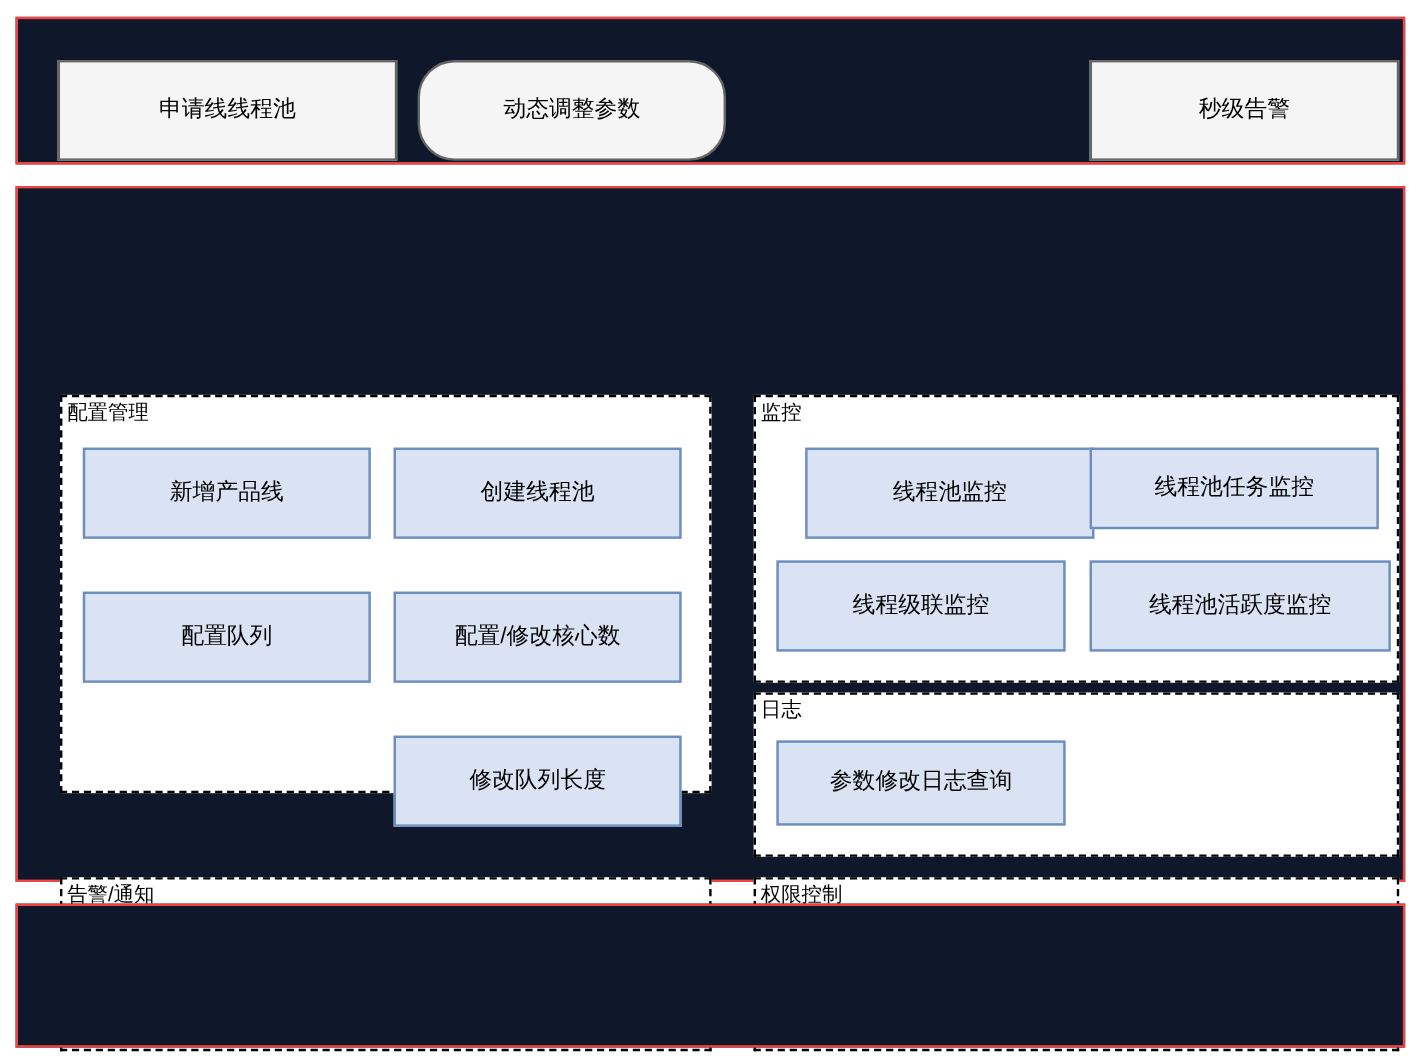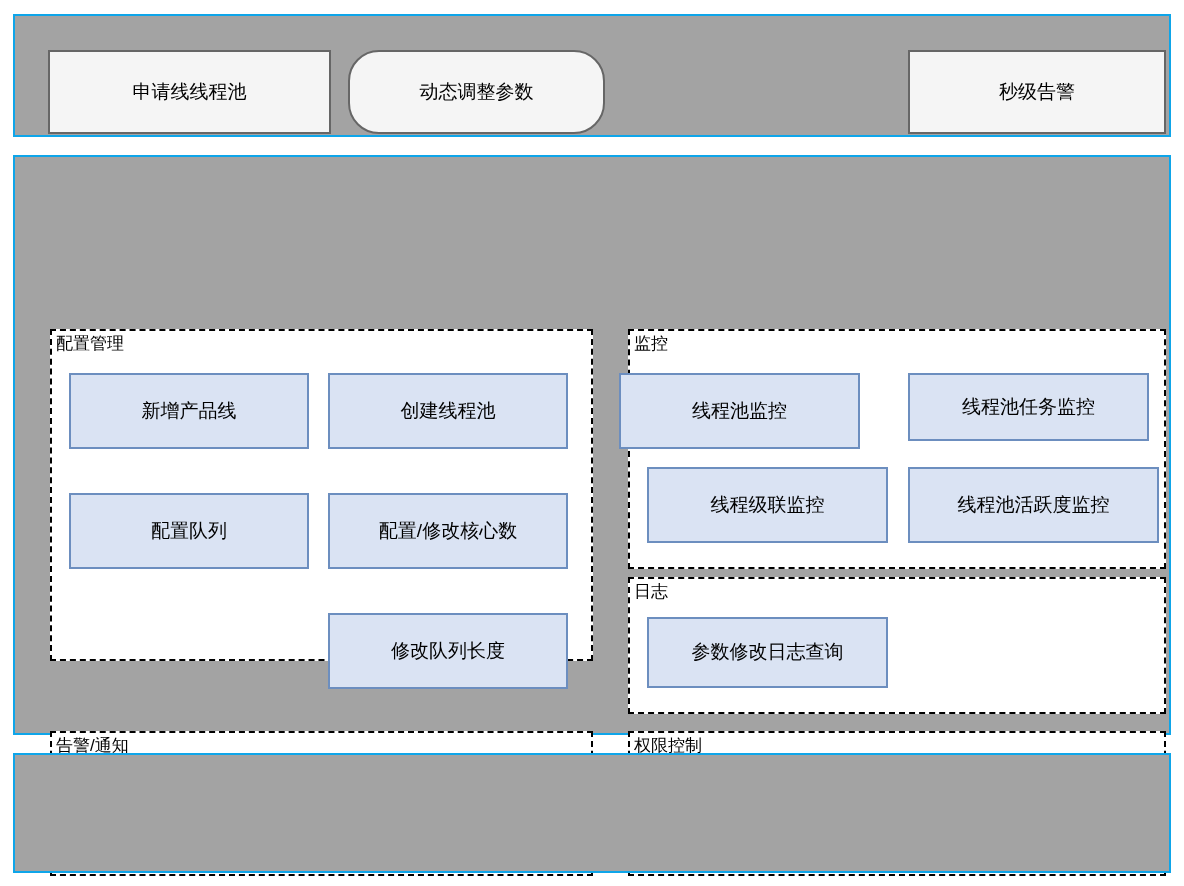--- a/index.html
+++ b/index.html
@@ -18,22 +18,22 @@
   .canvas {
     position: relative;
     width: 1184px;
     height: 886px;
     background: #ffffff;
   }
 
   
   .yellow-panel {
     position: absolute;
-    background: #a3a3a3;
-    border: 2px solid #0ea5e9;
+    background: #0f172a;
+    border: 2px solid #ef4444;
     box-sizing: border-box;
   }
 
   #panel-top    { left: 13px;  top: 14px;  width: 1158px; height: 123px; }
   #panel-main   { left: 13px;  top: 155px; width: 1158px; height: 580px; }
   #panel-bottom { left: 13px;  top: 753px; width: 1158px; height: 120px; }
 
   
   .gray-box {
     position: absolute;
@@ -96,21 +96,21 @@
 
   
   #f-cfg-0 { left: 54px;  top: 216px; width: 240px; height: 76px; }
   #f-cfg-1 { left: 313px; top: 216px; width: 240px; height: 76px; }
   #f-cfg-2 { left: 54px;  top: 336px; width: 240px; height: 76px; }
   #f-cfg-3 { left: 313px; top: 336px; width: 240px; height: 76px; }
   #f-cfg-4 { left: 54px;  top: 456px; width: 240px; height: 76px; }
   #f-cfg-5 { left: 313px; top: 456px; width: 240px; height: 76px; }
 
   
-  #f-mon-0 { left: 604px; top: 216px; width: 241px; height: 76px; }
+  #f-mon-0 { left: 656px; top: 216px; width: 241px; height: 76px; }
   #f-mon-1 { left: 893px; top: 216px; width: 241px; height: 68px; }
   #f-mon-2 { left: 632px; top: 310px; width: 241px; height: 76px; }
   #f-mon-3 { left: 893px; top: 310px; width: 251px; height: 76px; }
 
   
   #f-log-0 { left: 632px; top: 460px; width: 241px; height: 71px; }
 
   
   #f-alt-0 { left: 54px;  top: 618px; width: 240px; height: 76px; }
   #f-alt-1 { left: 313px; top: 618px; width: 240px; height: 76px; }

